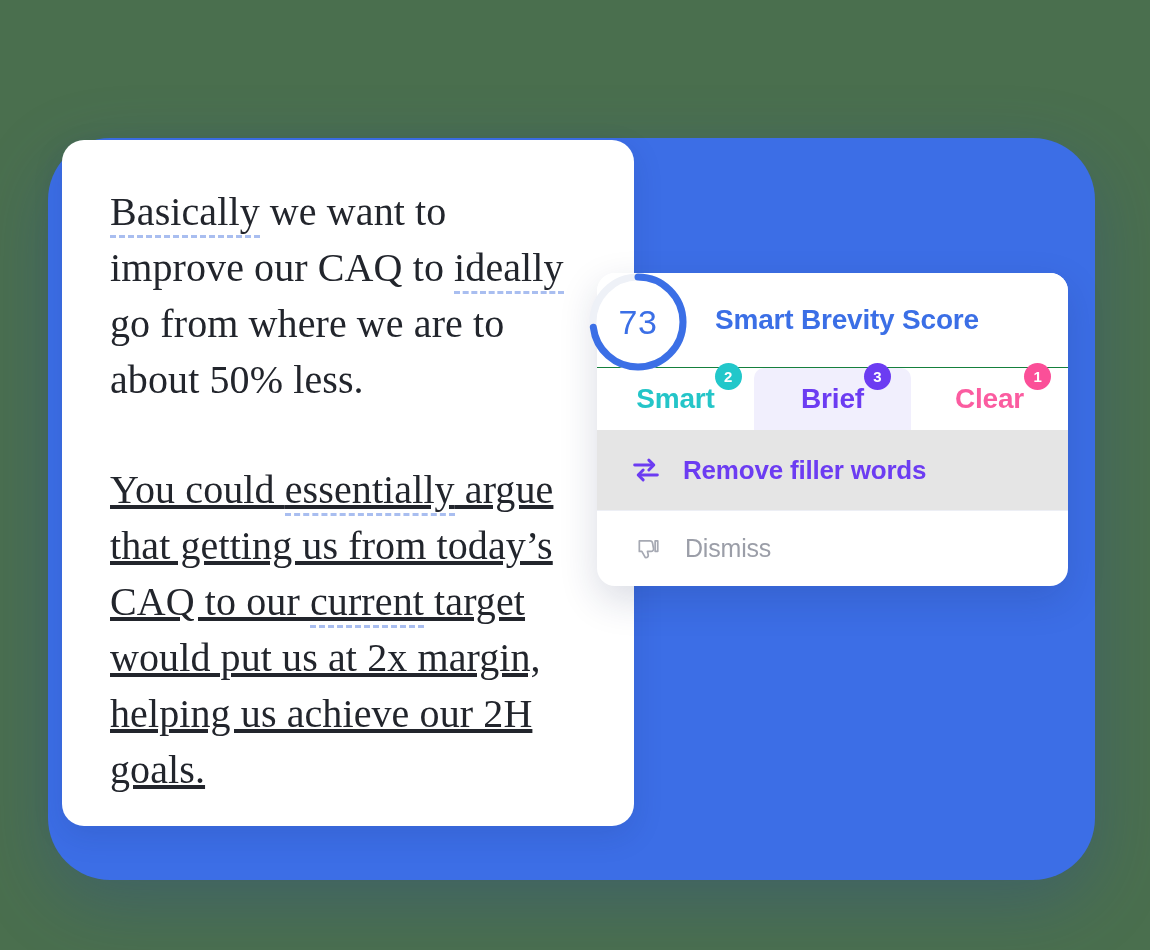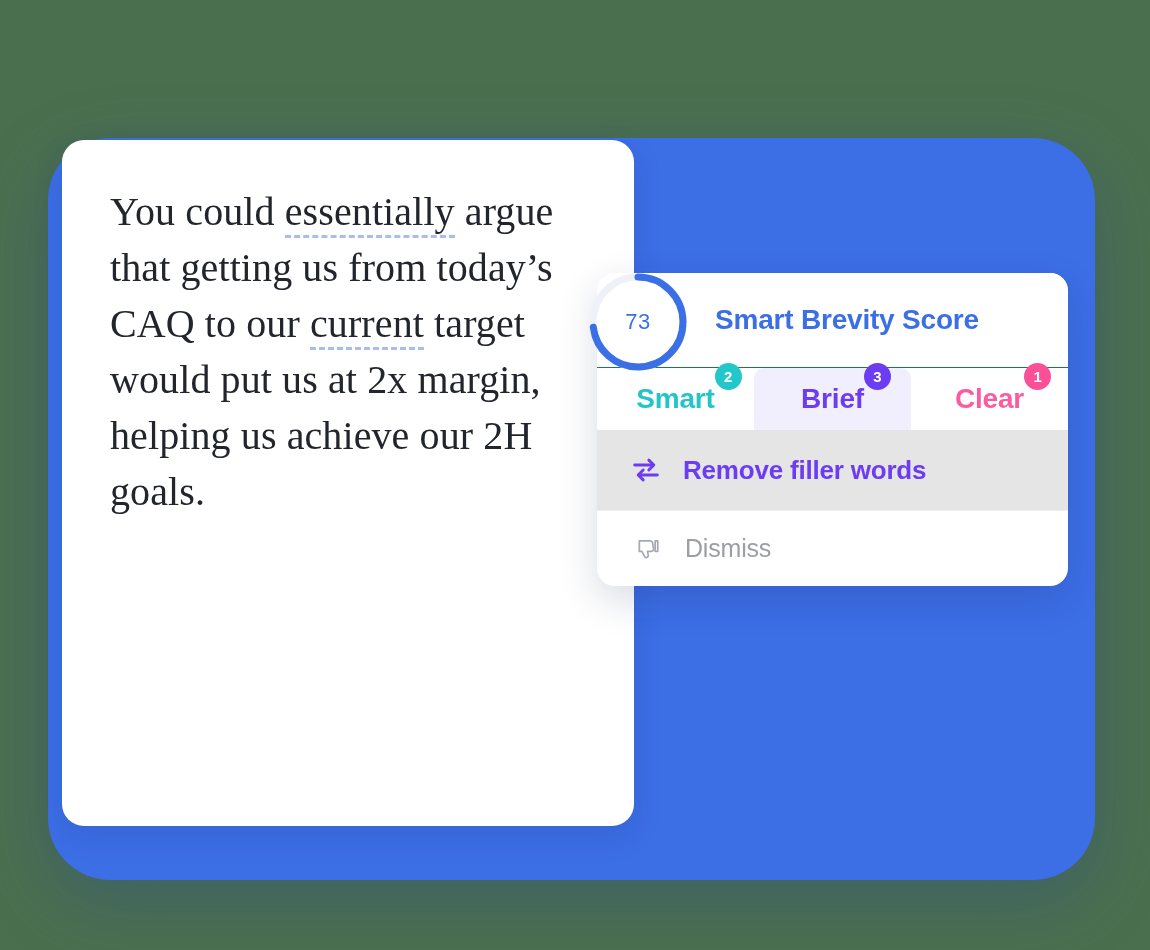--- a/index.html
+++ b/index.html
@@ -49,21 +49,21 @@
   }
   .doc-body {
     padding: 44px 44px 0 48px;
     font-family: "Liberation Serif", serif;
     font-size: 40px;
     line-height: 56px;
     color: #22252c;
     letter-spacing: 0.1px;
   }
   .doc-body p { margin: 0 0 54px 0; }
-  .doc-body p:last-child { margin-bottom: 9px; }
+  .doc-body p:last-child { margin-bottom: 9px; text-decoration: underline; }
 
   .sugg {
     border-bottom: 3.5px dashed #a9bef0;
     padding-bottom: 1px;
   }
 
   
   .panel {
     position: absolute;
     left: 597px;
@@ -99,21 +99,21 @@
     width: 104px;
     height: 104px;
     z-index: 5;
   }
   .score-ring .num {
     position: absolute;
     inset: 0;
     display: flex;
     align-items: center;
     justify-content: center;
-    font-size: 22px;
+    font-size: 34px;
     font-weight: 400;
     color: #3b6fe6;
     letter-spacing: 0.5px;
   }
 
   
   .tabs {
     display: flex;
     align-items: flex-end;
     height: 62px;
@@ -204,20 +204,23 @@
 </style>
 </head>
 <body>
 
 <div id="stage">
 
   <div class="blue-card"></div>
 
   <div class="doc-card">
     <div class="doc-body">
+      <p>
+        <span class="sugg">Basically</span><span> we want to improve our CAQ to </span><span class="sugg">ideally</span><span> go from where we are to about 50% less.</span>
+      </p>
       <p>
         <span>You could </span><span class="sugg">essentially</span><span> argue that getting us from today’s CAQ to our </span><span class="sugg">current</span><span> target would put us at 2x margin, helping us achieve our 2H goals.</span>
       </p>
     </div>
   </div>
 
   <div class="panel">
 
     <div class="panel-head">
       <span class="score-title">Smart Brevity Score</span>

